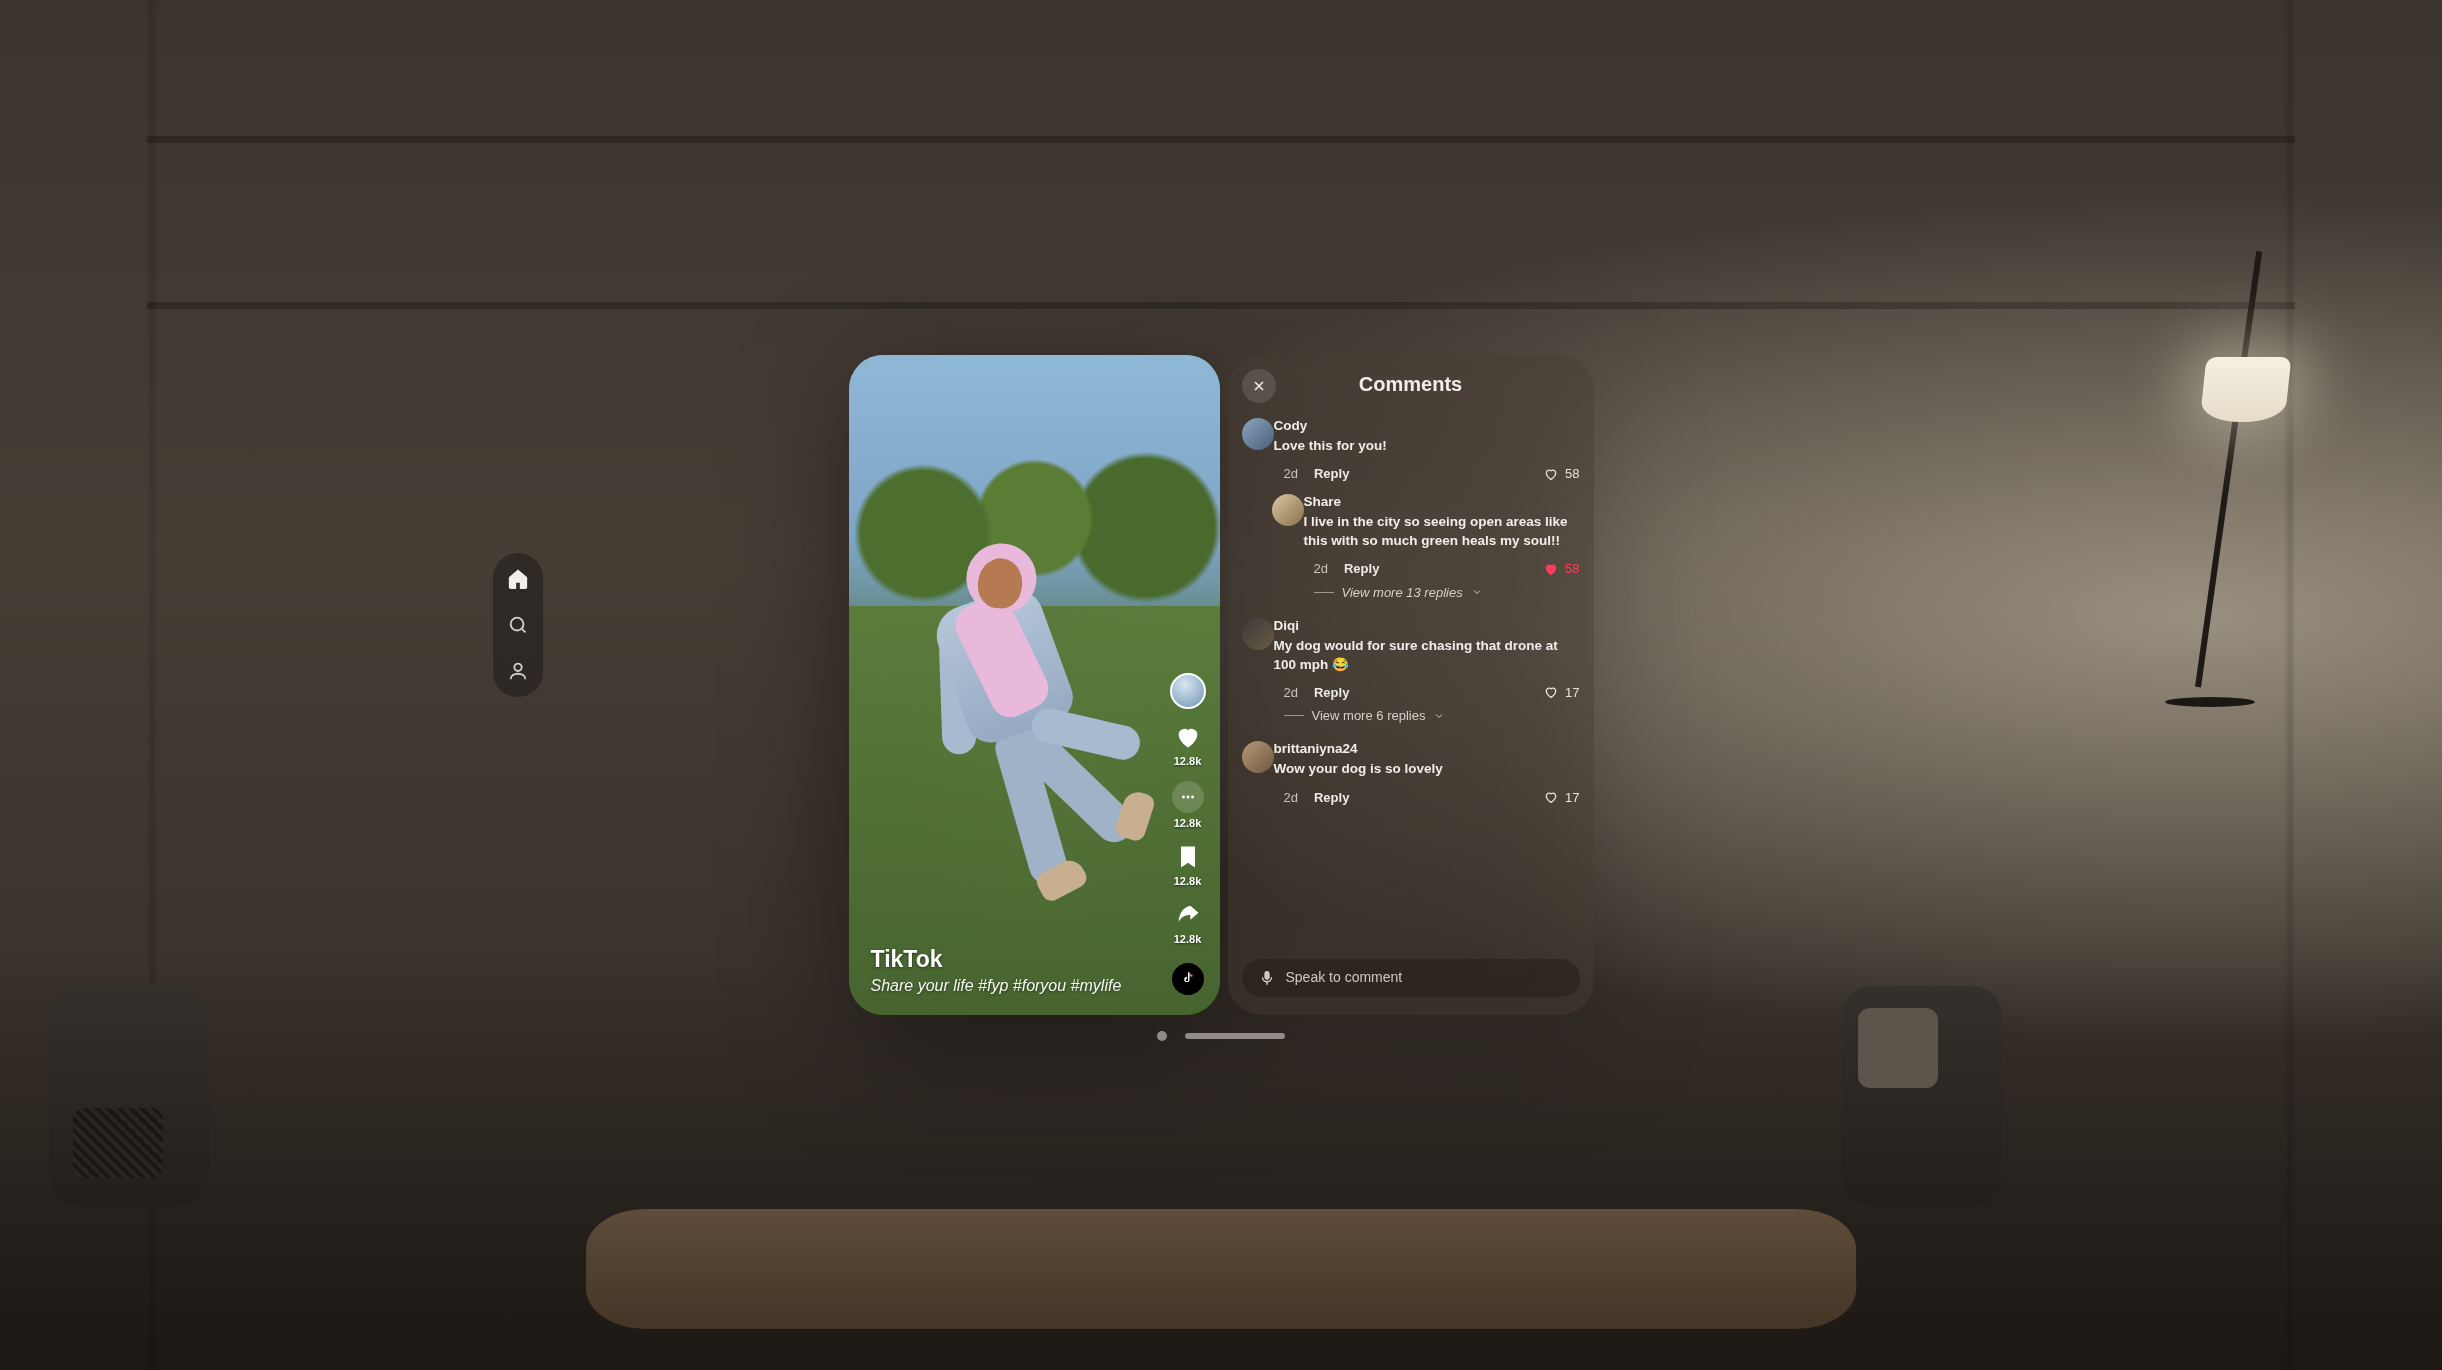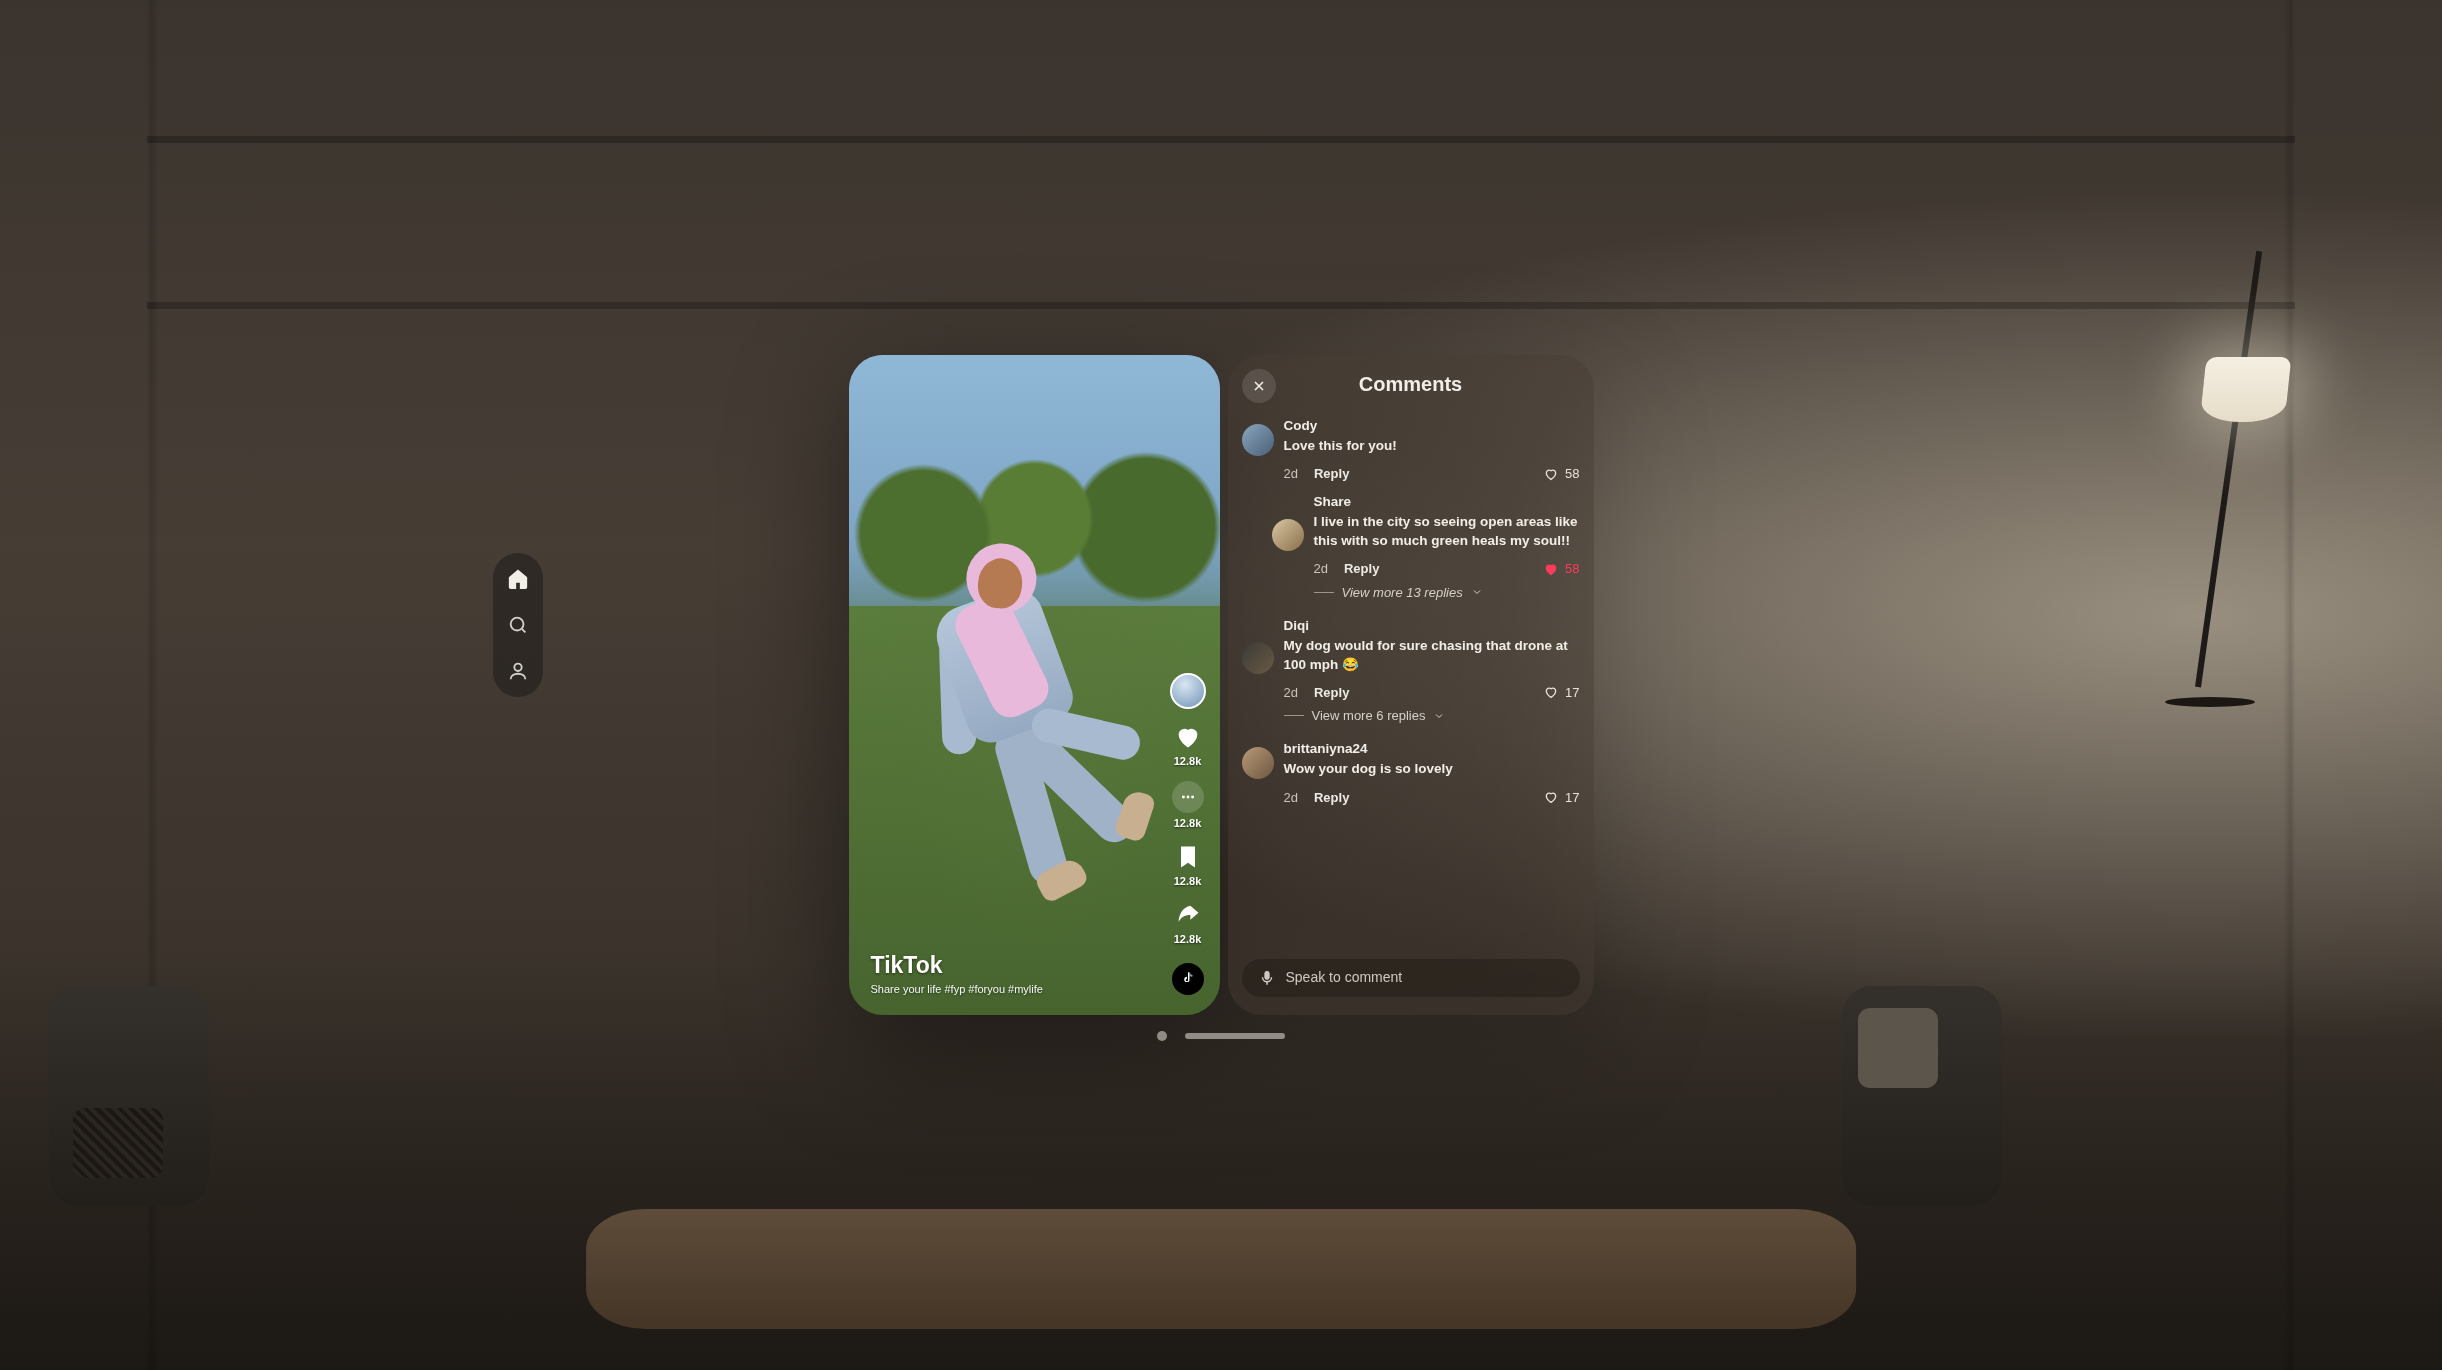--- a/index.html
+++ b/index.html
@@ -84,21 +84,21 @@
 .person .scarf { position:absolute; top:42px; left:72px; width:60px; height:120px; background:#e9b9dc; border-radius:20px; transform:rotate(-4deg);}
 .person .arm-l { position:absolute; top:60px; left:30px; width:34px; height:120px; background:#a7bad0; border-radius:20px; transform:rotate(20deg);}
 .person .arm-r { position:absolute; top:150px; left:134px; width:34px; height:110px; background:#a7bad0; border-radius:20px; transform:rotate(-55deg);}
 .person .leg-l { position:absolute; top:172px; left:54px; width:38px; height:160px; background:#9fb2c8; border-radius:20px; transform:rotate(6deg);}
 .person .leg-r { position:absolute; top:172px; left:102px; width:38px; height:150px; background:#9fb2c8; border-radius:20px; transform:rotate(-24deg);}
 .person .boot-l { position:absolute; top:316px; left:50px; width:48px; height:30px; background:#c8af8f; border-radius:10px 16px 10px 10px; transform:rotate(-6deg);}
 .person .boot-r { position:absolute; top:284px; left:142px; width:48px; height:30px; background:#c8af8f; border-radius:10px 16px 10px 10px; transform:rotate(-50deg);}
 
 .video-overlay { position:absolute; left:22px; right:60px; bottom:20px; color:#fff; text-shadow:0 1px 3px rgba(0,0,0,0.5); }
 .video-overlay .author { font-weight:700; font-size:23px; margin-bottom:4px; }
-.video-overlay .caption { font-size:11px; font-weight:500; opacity:0.95; }
+.video-overlay .caption { font-size:16px; font-weight:500; opacity:0.95;font-style:italic; }
 
 .video-actions { position:absolute; right:14px; bottom:20px; display:flex; flex-direction:column; align-items:center; gap:14px; color:#fff; }
 .va { display:flex; flex-direction:column; align-items:center; gap:4px; cursor:pointer; }
 .va .ico { width:32px; height:32px; display:flex; align-items:center; justify-content:center; border-radius:50%; background:rgba(255,255,255,0.16); }
 .va .ico svg { width:22px; height:22px; fill:#fff; }
 .va .ico.plain { background:transparent; width:auto; height:auto; }
 .va .ico.plain svg { width:28px; height:28px; }
 .va .cnt { font-size:11px; font-weight:600; text-shadow:0 1px 2px rgba(0,0,0,0.6);}
 .va.avatar .ico { width:36px; height:36px; background:radial-gradient(circle at 40% 30%, #d9e6f2, #6f93b5); border:2px solid #fff; }
 .tiktok-badge { width:32px; height:32px; border-radius:50%; background:#000; display:flex; align-items:center; justify-content:center; margin-top:4px; }
@@ -111,21 +111,21 @@
   backdrop-filter: blur(30px) saturate(120%);
   color:#f1eee9;
   display:flex; flex-direction:column;
 }
 .comments-header { position:relative; padding:18px 18px 10px; text-align:center; }
 .comments-header h2 { font-size:20px; font-weight:700; }
 .close-btn { position:absolute; left:14px; top:14px; width:34px; height:34px; border-radius:50%; background:rgba(255,255,255,0.12); display:flex; align-items:center; justify-content:center; cursor:pointer; }
 .close-btn svg { width:16px; height:16px; stroke:#f1eee9; stroke-width:2.4; }
 
 .comments-scroll { flex:1; overflow:hidden; padding:4px 14px 0 14px; mask-image:linear-gradient(180deg,#000 0%,#000 86%,transparent 100%); }
-.comment { display:flex; gap:10px; padding:8px 0 2px;align-items:flex-end; }
+.comment { display:flex; padding:8px 0 2px; }
 .comment.reply { margin-left:30px; }
 .avatar-sm { flex:0 0 32px; width:32px; height:32px; border-radius:50%; background:linear-gradient(135deg,#8aa6c0,#4a5f76); }
 .avatar-sm.v2 { background:linear-gradient(135deg,#d8c7a4,#8a6f4a);}
 .avatar-sm.v3 { background:linear-gradient(135deg,#3a3a3a,#6a5a42);}
 .avatar-sm.v4 { background:linear-gradient(135deg,#b89a78,#6e5640);}
 .c-body { flex:1; min-width:0; }
 .c-user { font-size:13.5px; font-weight:700; margin-bottom:4px; }
 .c-text { font-size:13.5px; line-height:1.4; font-weight:700; }
 .c-meta { display:flex; align-items:center; gap:16px; padding:8px 0 4px 42px; font-size:13px; }
 .comment.reply + .c-meta { padding-left:72px; }

